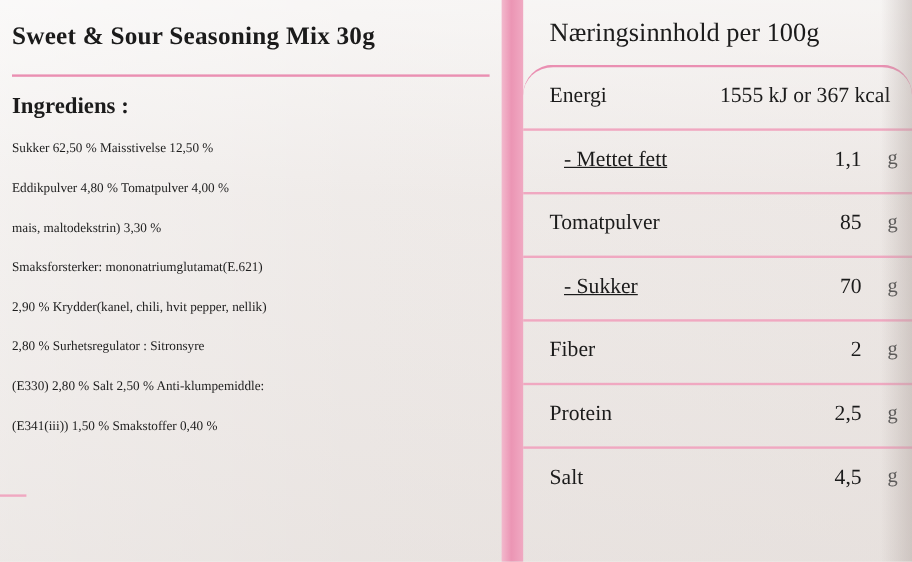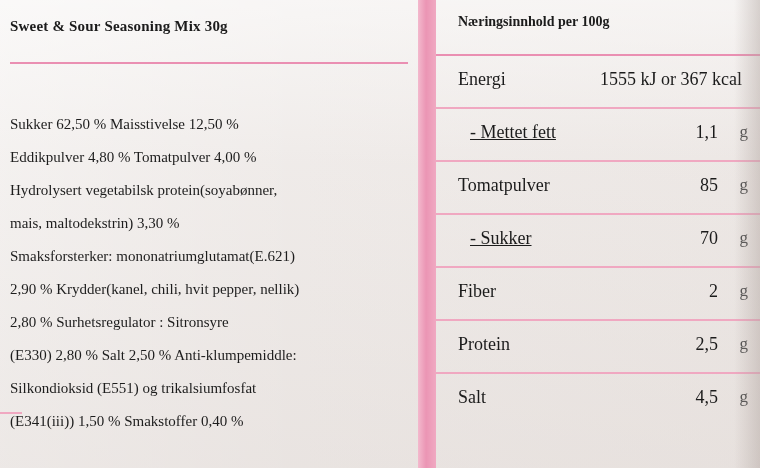--- a/index.html
+++ b/index.html
@@ -55,76 +55,76 @@
     left: 0;
     top: 0;
     width: 418px;
     height: 468px;
     padding: 0 12px;
   }
   #product-title {
     position: absolute;
     left: 10px;
     top: 18px;
-    font-size: 15px;
+    font-size: 21px;
     font-weight: bold;
     letter-spacing: 0.2px;
     color: #1b1b1b;
     white-space: nowrap;
   }
   #ingredients-heading {
     position: absolute;
     left: 10px;
     top: 78px;
     font-size: 19px;
     font-weight: bold;
     color: #1b1b1b;
   }
   #ingredients-body {
     position: absolute;
     left: 10px;
     top: 108px;
     width: 400px;
-    font-size: 15px;
+    font-size: 11px;
     line-height: 33px;
     color: #1d1d1d;
   }
   #ingredients-body .ing-line {
     white-space: nowrap;
   }
 
   
   #panel-right {
     left: 436px;
     top: 0;
     width: 324px;
     height: 468px;
   }
   #nutrition-heading {
     position: absolute;
     left: 22px;
     top: 14px;
-    font-size: 14px;
-    font-weight: bold;
+    font-size: 22px;
+    font-weight: normal;
     color: #1b1b1b;
     white-space: nowrap;
   }
   #nutrition-table {
     position: absolute;
     left: 0;
     top: 54px;
     width: 324px;
   }
   .nrow {
     position: relative;
     height: 53px;
     border-top: 2px solid #f0a8c1;
     box-sizing: border-box;
   }
-  .nrow:first-child { border-top: 2px solid #ea8fb2; }
+  .nrow:first-child { border-top: 2px solid #ea8fb2; border-radius: 25px; }
   .nrow .nlabel {
     position: absolute;
     left: 22px;
     top: 13px;
     font-size: 18px;
     color: #1b1b1b;
     white-space: nowrap;
   }
   .nrow.indent .nlabel { left: 34px; text-decoration: underline; }
   .nrow .nvalue {
@@ -158,30 +158,29 @@
   }
 </style>
 </head>
 <body>
 
 <div id="label">
 
   <div class="panel" id="panel-left">
     <div id="product-title">Sweet &amp; Sour Seasoning Mix 30g</div>
     <div class="rule rule-strong" style="left:10px; top:62px; width:398px;"></div>
+    <div id="ingredients-heading">Ingrediens :</div>
     <div id="ingredients-body">
       <div class="ing-line">Sukker 62,50 % Maisstivelse 12,50 %</div>
       <div class="ing-line">Eddikpulver 4,80 % Tomatpulver 4,00 %</div>
-      <div class="ing-line">Hydrolysert vegetabilsk protein(soyabønner,</div>
       <div class="ing-line">mais, maltodekstrin) 3,30 %</div>
       <div class="ing-line">Smaksforsterker: mononatriumglutamat(E.621)</div>
       <div class="ing-line">2,90 % Krydder(kanel, chili, hvit pepper, nellik)</div>
       <div class="ing-line">2,80 % Surhetsregulator : Sitronsyre</div>
       <div class="ing-line">(E330) 2,80 % Salt 2,50 % Anti-klumpemiddle:</div>
-      <div class="ing-line">Silkondioksid (E551) og trikalsiumfosfat</div>
       <div class="ing-line">(E341(iii)) 1,50 % Smakstoffer 0,40 %</div>
     </div>
     <div class="rule" style="left:0px; top:412px; width:22px;"></div>
   </div>
 
   <div class="divider" id="divider-main"></div>
 
   <div class="panel" id="panel-right">
     <div id="nutrition-heading">Næringsinnhold per 100g</div>
 

